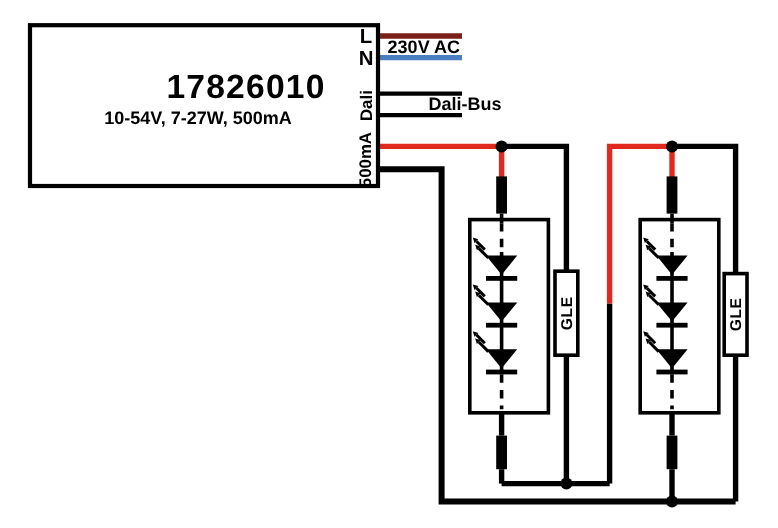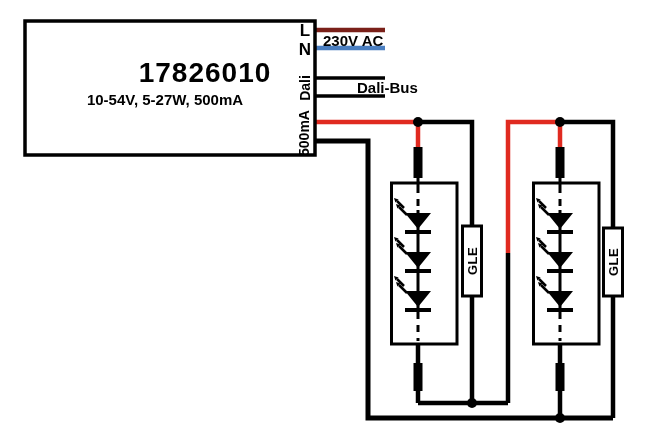--- a/index.html
+++ b/index.html
@@ -89,21 +89,21 @@
 
     <circle cx="418" cy="122" r="5" fill="#000"></circle>
     <circle cx="560" cy="122" r="5" fill="#000"></circle>
     <circle cx="472" cy="403" r="5" fill="#000"></circle>
     <circle cx="560" cy="418" r="5" fill="#000"></circle>
 
     <rect x="25" y="21" width="290" height="134" fill="#ffffff" stroke="#000" stroke-width="3.5"></rect>
   </svg>
 
   <div class="lbl center model" style="left:165px; top:73px;margin-left:40px;">17826010</div>
-  <div class="lbl center specs" style="left:165px; top:99px;">10-54V, 5-27W, 500mA</div>
+  <div class="lbl center specs" style="left:165px; top:99px;">10-54V, 7-27W, 500mA</div>
 
   <div class="lbl center term" style="left:305px; top:30px;">L</div>
   <div class="lbl center term" style="left:305px; top:49px;">N</div>
   <div class="lbl rot termrot" style="left:305px; top:88px;">Dali</div>
   <div class="lbl rot termrot" style="left:304px; top:133px;">500mA</div>
 
   <div class="lbl midv mains" style="left:323px; top:40px;text-align:right;">230V AC</div>
   <div class="lbl midv dalibus" style="left:323px; top:87px;margin-left:34px;">Dali-Bus</div>
 
   <div class="lbl rot gle" style="left:472px; top:261px;">GLE</div>

